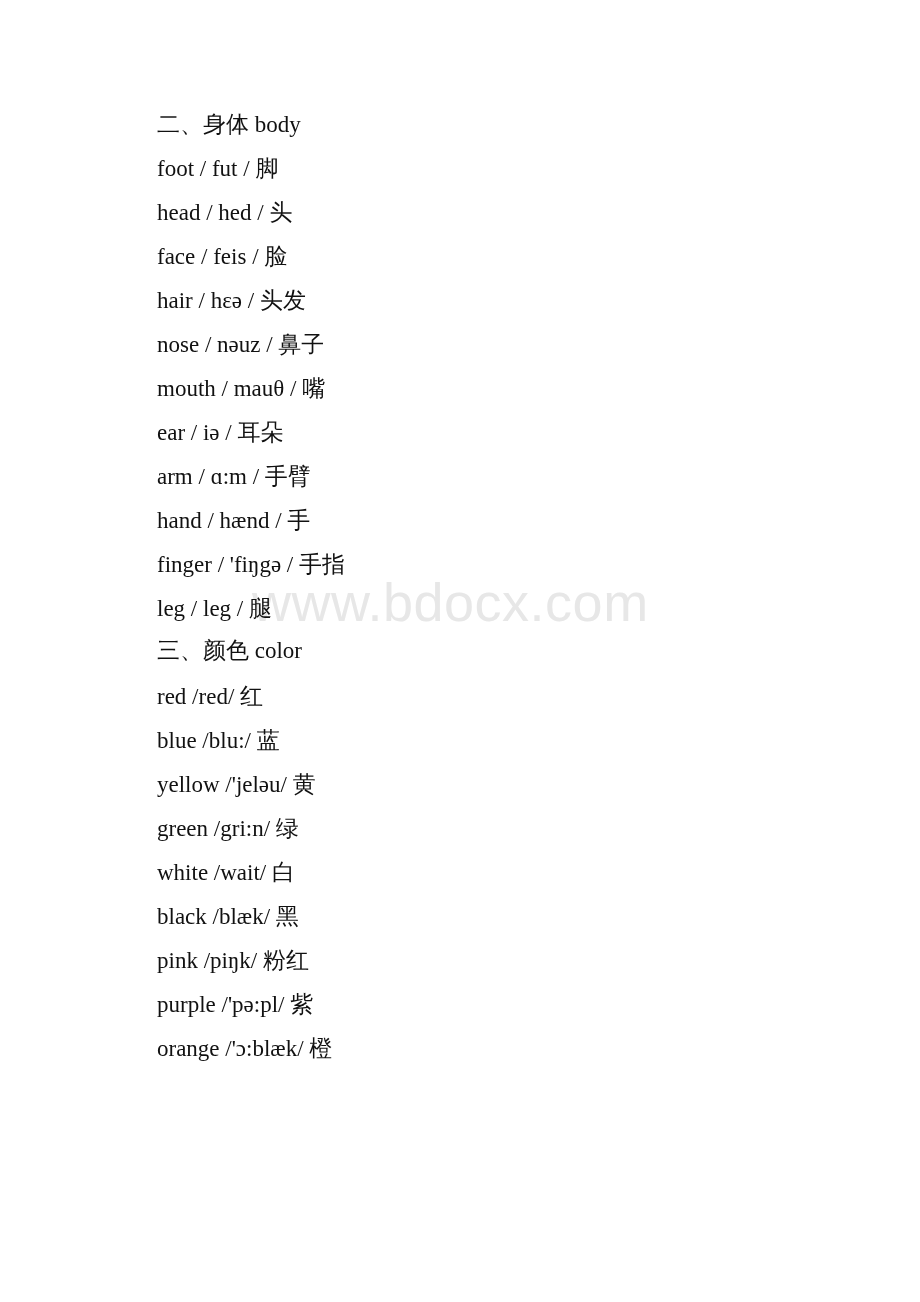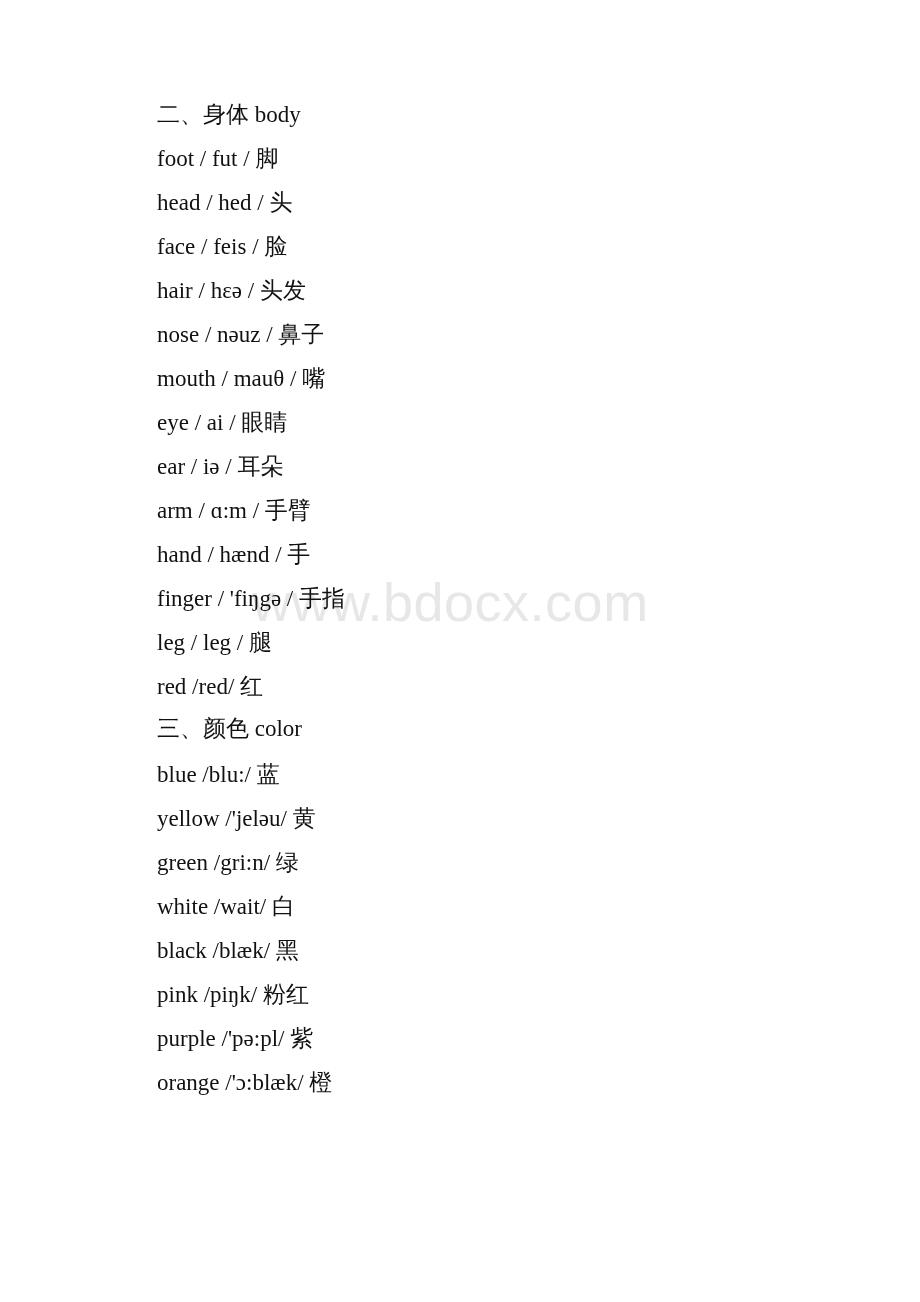--- a/index.html
+++ b/index.html
@@ -36,21 +36,21 @@
     color: #e7e7e7;
     white-space: nowrap;
     z-index: 0;
     user-select: none;
     line-height: 1;
   }
 
   .content {
     position: absolute;
     left: 157px;
-    top: 93px;
+    top: 103px;
     width: 700px;
     z-index: 1;
   }
 
   .line {
     font-size: 23px;
     line-height: 44px;
     height: 44px;
     white-space: nowrap;
     color: #111111;
@@ -78,30 +78,29 @@
   <div class="content">
 
     <div class="line heading">二、身体 body</div>
 
     <div class="line">foot / fut / 脚</div>
     <div class="line">head / hed / 头</div>
     <div class="line">face / feis / 脸</div>
     <div class="line">hair / hɛə / 头发</div>
     <div class="line">nose / nəuz / 鼻子</div>
     <div class="line">mouth / mauθ / 嘴</div>
-    <div class="line">eye / ai / 眼睛</div>
     <div class="line">ear / iə / 耳朵</div>
     <div class="line">arm / ɑ:m / 手臂</div>
     <div class="line">hand / hænd / 手</div>
     <div class="line">finger / 'fiŋgə / 手指</div>
     <div class="line">leg / leg / 腿</div>
 
+    <div class="line heading tight">三、颜色 color</div>
+
     <div class="line">red /red/ 红</div>
-
-    <div class="line heading tight">三、颜色 color</div>
     <div class="line">blue /blu:/ 蓝</div>
     <div class="line">yellow /'jeləu/ 黄</div>
     <div class="line">green /gri:n/ 绿</div>
     <div class="line">white /wait/ 白</div>
     <div class="line">black /blæk/ 黑</div>
     <div class="line">pink /piŋk/ 粉红</div>
     <div class="line">purple /'pə:pl/ 紫</div>
     <div class="line">orange /'ɔ:blæk/ 橙</div>
 
   </div>

